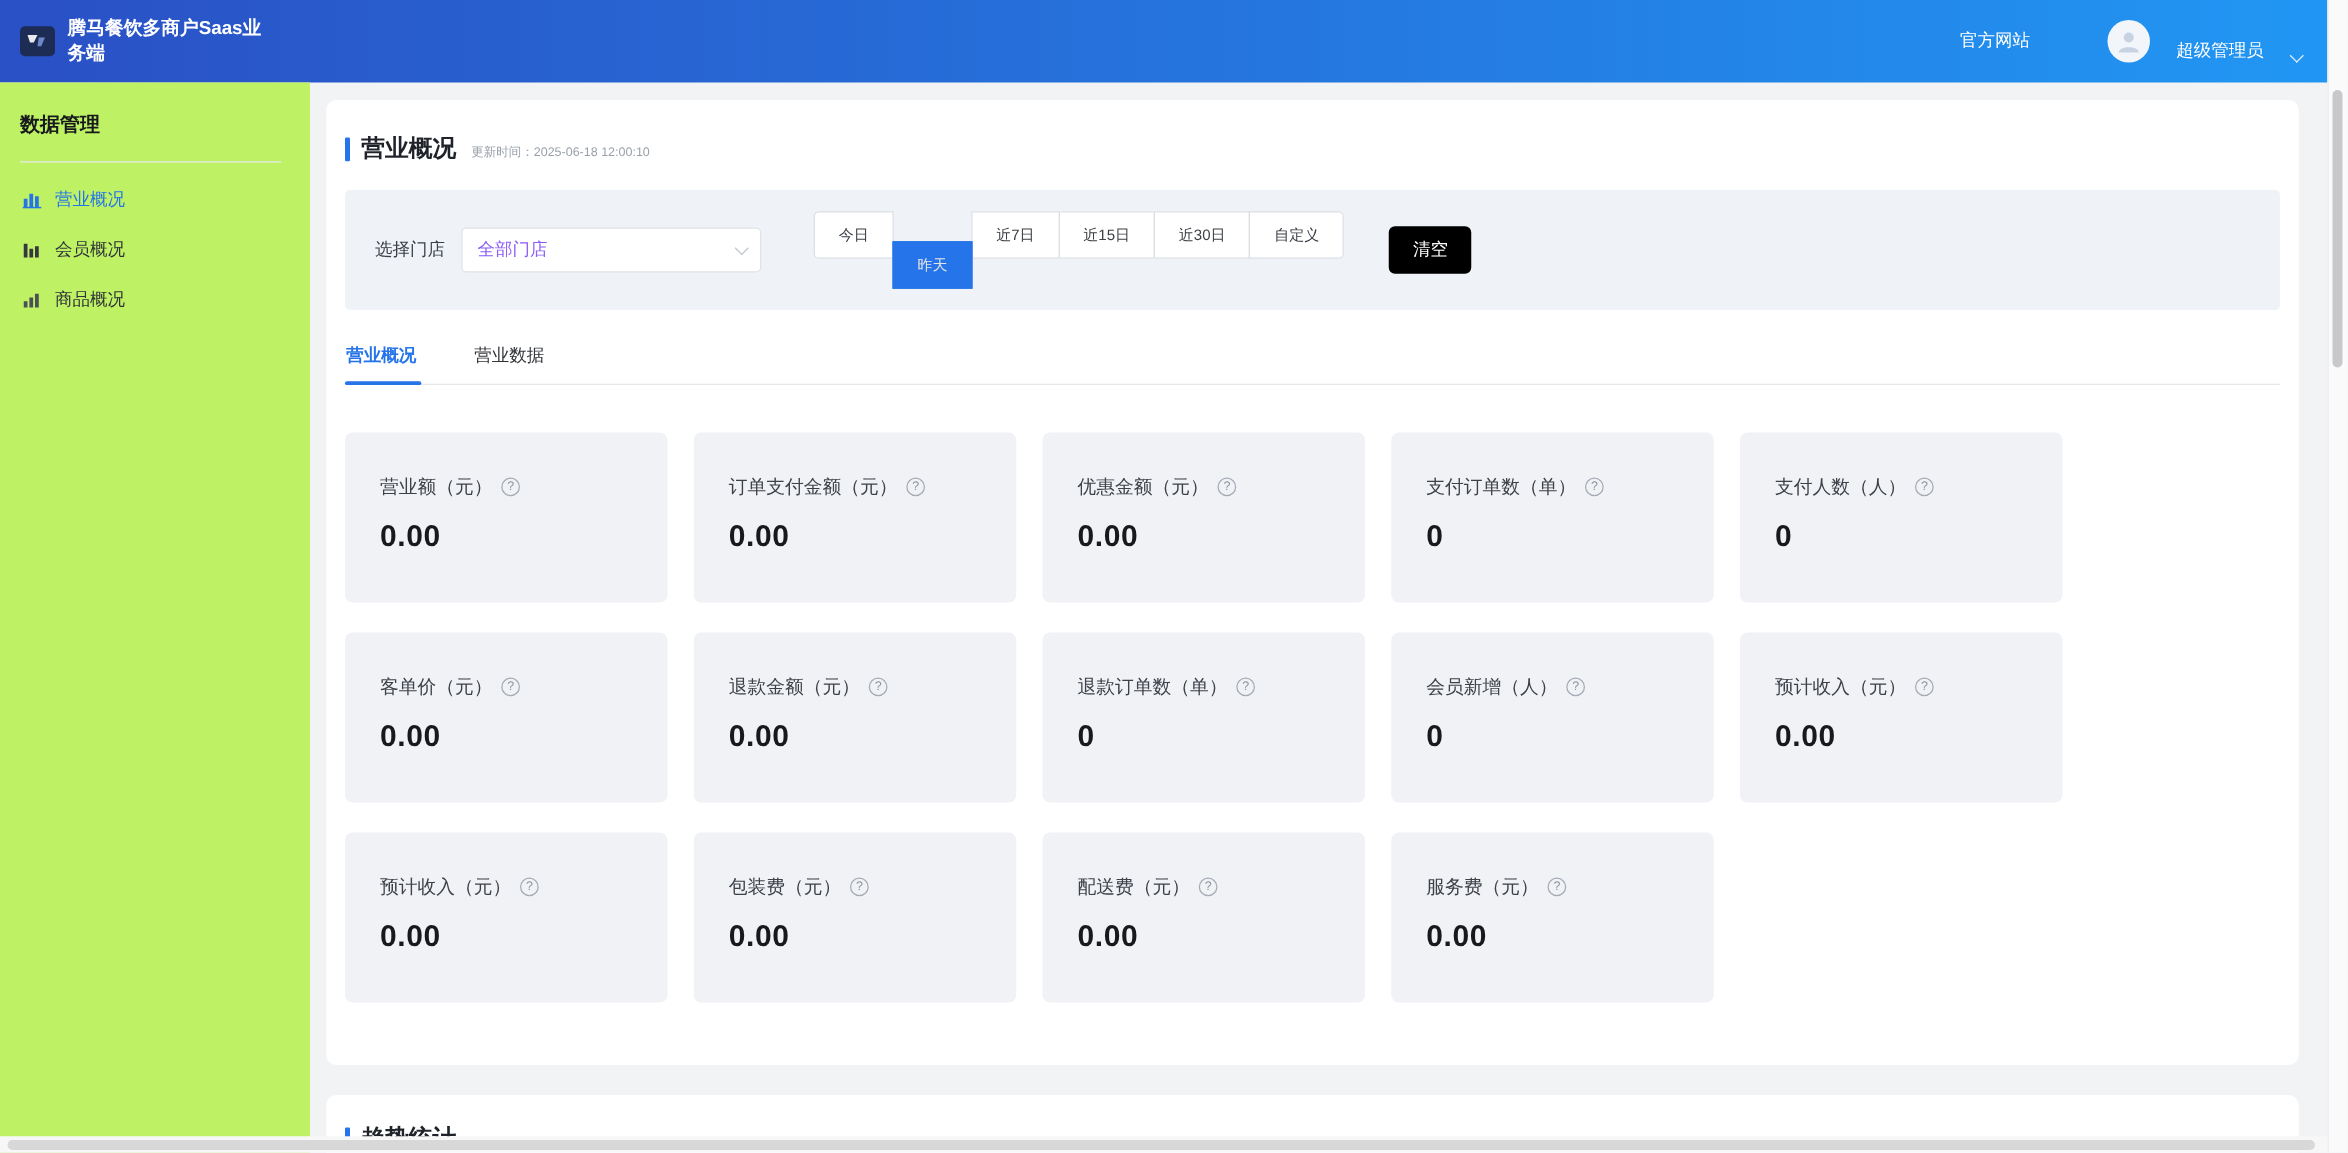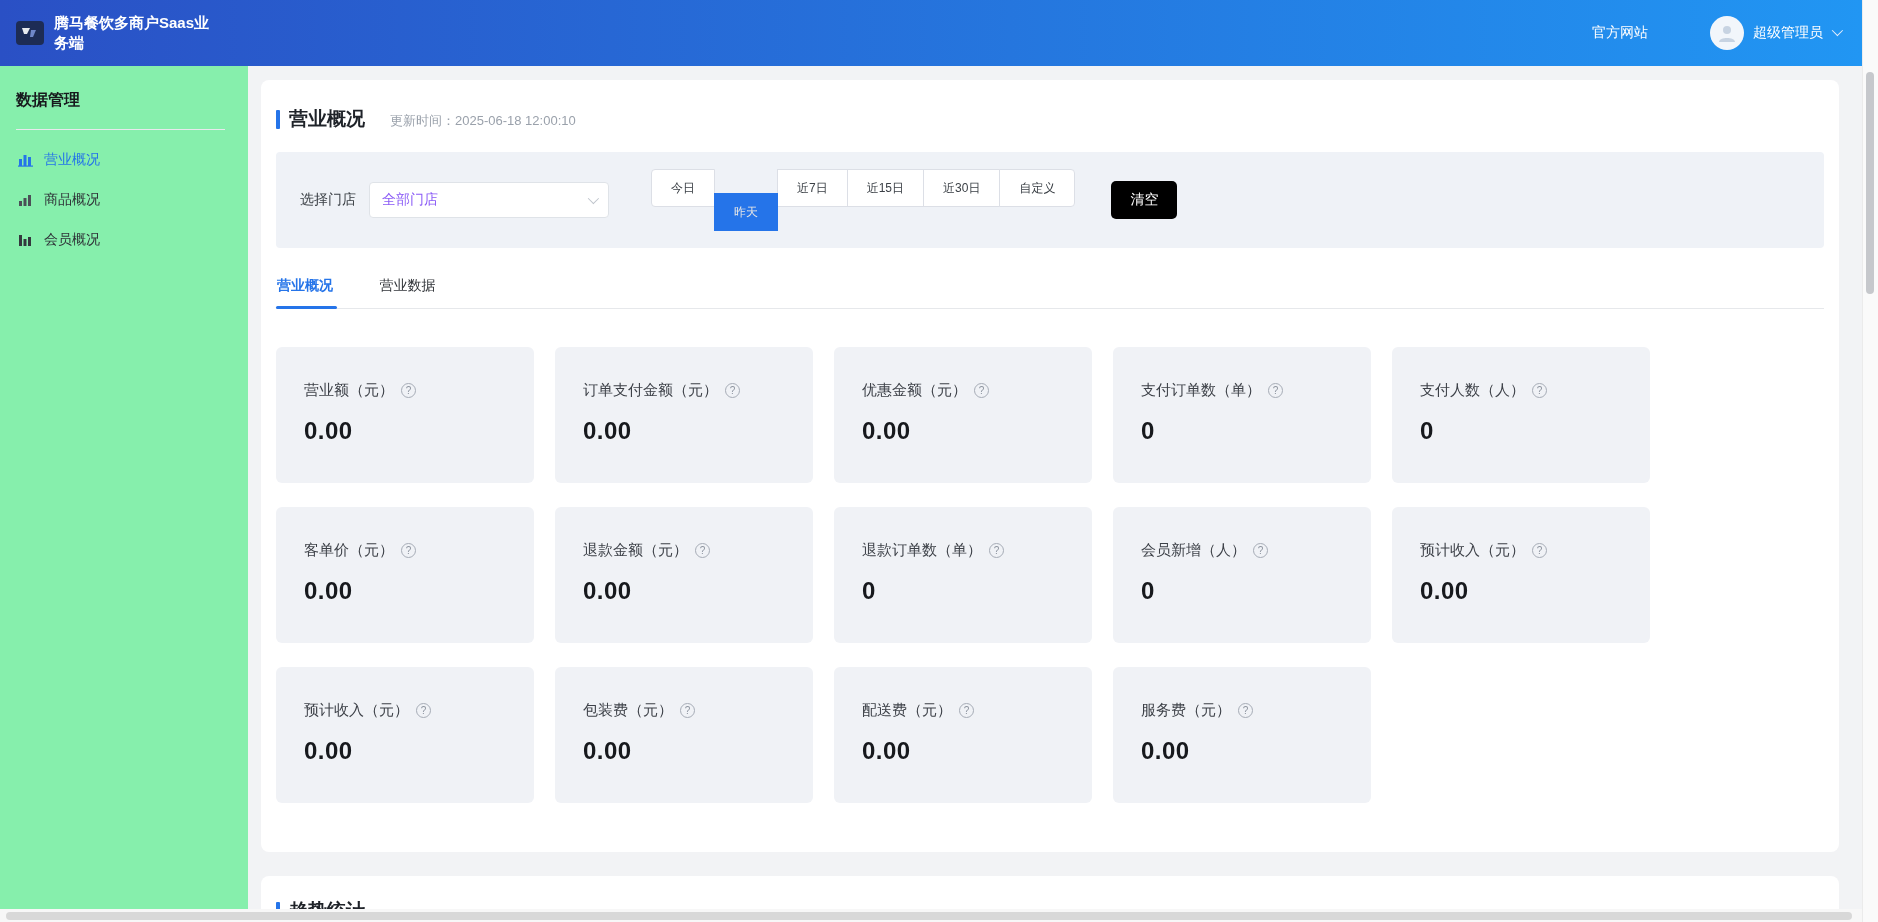--- a/index.html
+++ b/index.html
@@ -32,56 +32,56 @@
   .nav-item {
     font-size: 16px; position: relative; cursor: pointer; white-space: nowrap;
     height: 100%; display: flex; align-items: center;
   }
   .nav-item.active::after {
     content: ""; position: absolute; left: 50%; transform: translateX(-50%);
     bottom: 12px; width: 34px; height: 3px; background: #fff; border-radius: 2px;
   }
   .nav-right { margin-left: auto; margin-right: 22px; display: flex; align-items: center; }
   .website-link { font-size: 14px; cursor: pointer; }
-  .user-menu { display: flex; align-items: center; margin-left: 62px; cursor: pointer; }
+  .user-menu { display: flex; align-items: flex-end; margin-left: 62px; cursor: pointer; gap: 12px; }
   .avatar {
     width: 34px; height: 34px; border-radius: 50%; background: #f2f6fb;
     display: flex; align-items: center; justify-content: center; overflow: hidden;
   }
   .user-name { font-size: 14px; margin-left: 9px; }
   .caret-down {
     width: 8px; height: 8px; border-right: 1.6px solid #e8eefb; border-bottom: 1.6px solid #e8eefb;
     transform: rotate(45deg) translateY(-2px); margin-left: 9px; margin-top: -3px;
   }
 
   
   .sidebar {
     position: absolute; left: 0; top: 66px; width: 248px; height: 856px;
-    background: #86efac;
+    background: #bef264;
   }
   .sidebar-title { font-size: 16px; font-weight: bold; color: #17191d; margin: 24px 0 0 16px; }
   .sidebar-divider { height: 1px; background: #e7e9ed; margin: 18px 0 0 16px; width: 209px; }
   .side-menu { margin-top: 10px; }
   .side-item {
     display: flex; align-items: center; height: 40px; padding-left: 18px;
     font-size: 14px; color: #2f3338; cursor: pointer;
   }
   .side-item .s-icon { width: 16px; height: 14px; margin-right: 10px; display: flex; align-items: flex-end; }
   .side-item.active { color: #2574e9; }
 
   
   .main { position: absolute; left: 261px; top: 80px; width: 1578px; }
   .panel { background: #fff; border-radius: 8px; }
   .overview-panel { height: 772px; padding: 26px 15px 0 15px; overflow: hidden; }
   .trend-panel { margin-top: 24px; height: 70px; padding: 22px 15px 0 15px; }
 
   .section-header { display: flex; align-items: baseline; }
   .accent-bar { width: 4px; height: 19px; background: #2574e9; border-radius: 1px; align-self: center; }
   .section-title { font-size: 19px; font-weight: bold; color: #1f2329; margin-left: 9px; }
-  .update-info { font-size: 13px; color: #9aa1ab; margin-left: 25px; }
+  .update-info { font-size: 10px; color: #9aa1ab; margin-left: 12px; }
 
   
   .filter-box {
     margin-top: 20px; height: 96px; background: #eff2f7; border-radius: 4px;
     display: flex; align-items: center; padding: 0 24px;
   }
   .store-label { font-size: 14px; color: #3b4046; }
   .store-select {
     margin-left: 13px; width: 240px; height: 36px; background: #fff;
     border: 1px solid #dfe3e8; border-radius: 4px;
@@ -195,36 +195,36 @@
           <rect x="5.5" y="2" width="3" height="11" fill="#2574e9"></rect>
           <rect x="10" y="4" width="3" height="9" fill="#2574e9"></rect>
           <rect x="0" y="12.5" width="15" height="1.2" fill="#2574e9"></rect>
         </svg>
       </span>
       <span>营业概况</span>
     </div>
     <div class="side-item">
       <span class="s-icon">
         <svg width="16" height="14" viewBox="0 0 16 14">
+          <rect x="1" y="2" width="3" height="11" fill="#34383e"></rect>
+          <rect x="5.5" y="6" width="3" height="7" fill="#34383e"></rect>
+          <rect x="10" y="4" width="3" height="9" fill="#34383e"></rect>
+        </svg>
+      </span>
+      <span>会员概况</span>
+    </div>
+    <div class="side-item">
+      <span class="s-icon">
+        <svg width="16" height="14" viewBox="0 0 16 14">
           <rect x="1" y="8" width="3" height="5" fill="#4b5057"></rect>
           <rect x="5.5" y="5" width="3" height="8" fill="#4b5057"></rect>
           <rect x="10" y="2" width="3" height="11" fill="#4b5057"></rect>
         </svg>
       </span>
       <span>商品概况</span>
-    </div>
-    <div class="side-item">
-      <span class="s-icon">
-        <svg width="16" height="14" viewBox="0 0 16 14">
-          <rect x="1" y="2" width="3" height="11" fill="#34383e"></rect>
-          <rect x="5.5" y="6" width="3" height="7" fill="#34383e"></rect>
-          <rect x="10" y="4" width="3" height="9" fill="#34383e"></rect>
-        </svg>
-      </span>
-      <span>会员概况</span>
     </div>
   </div>
 </aside>
 
 <main class="main">
 
   <section class="panel overview-panel">
     <div class="section-header">
       <span class="accent-bar"></span>
       <span class="section-title">营业概况</span>

